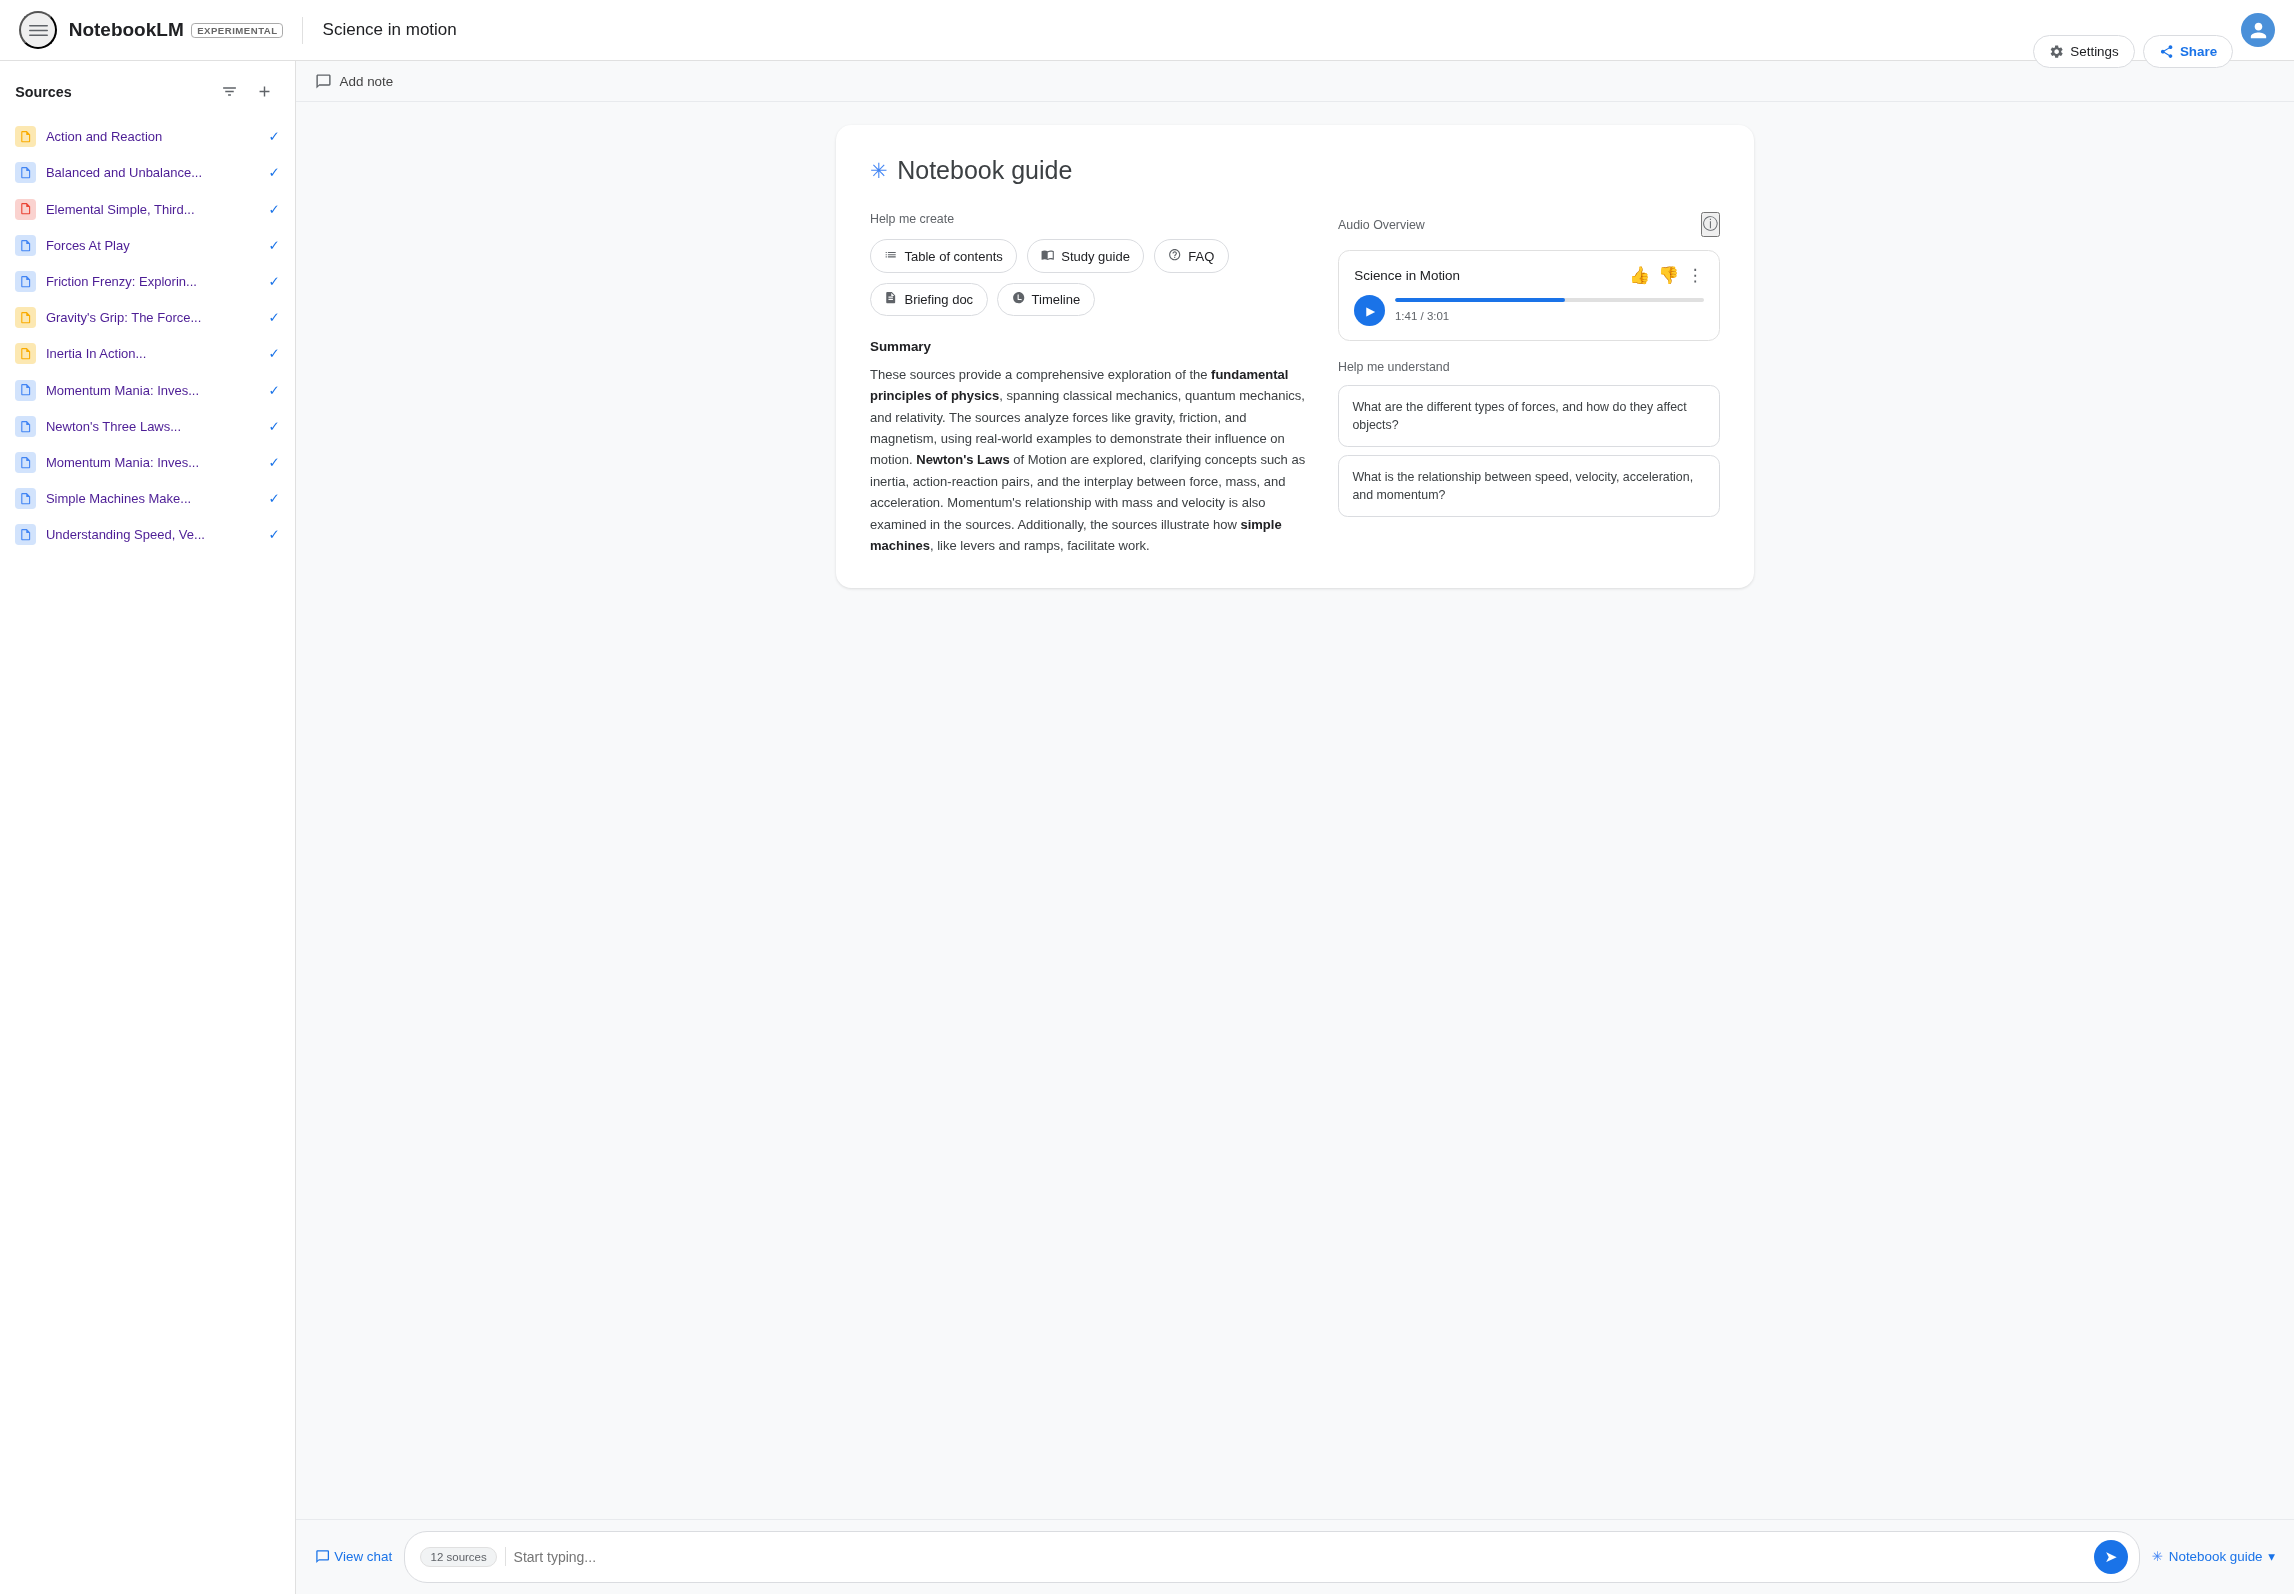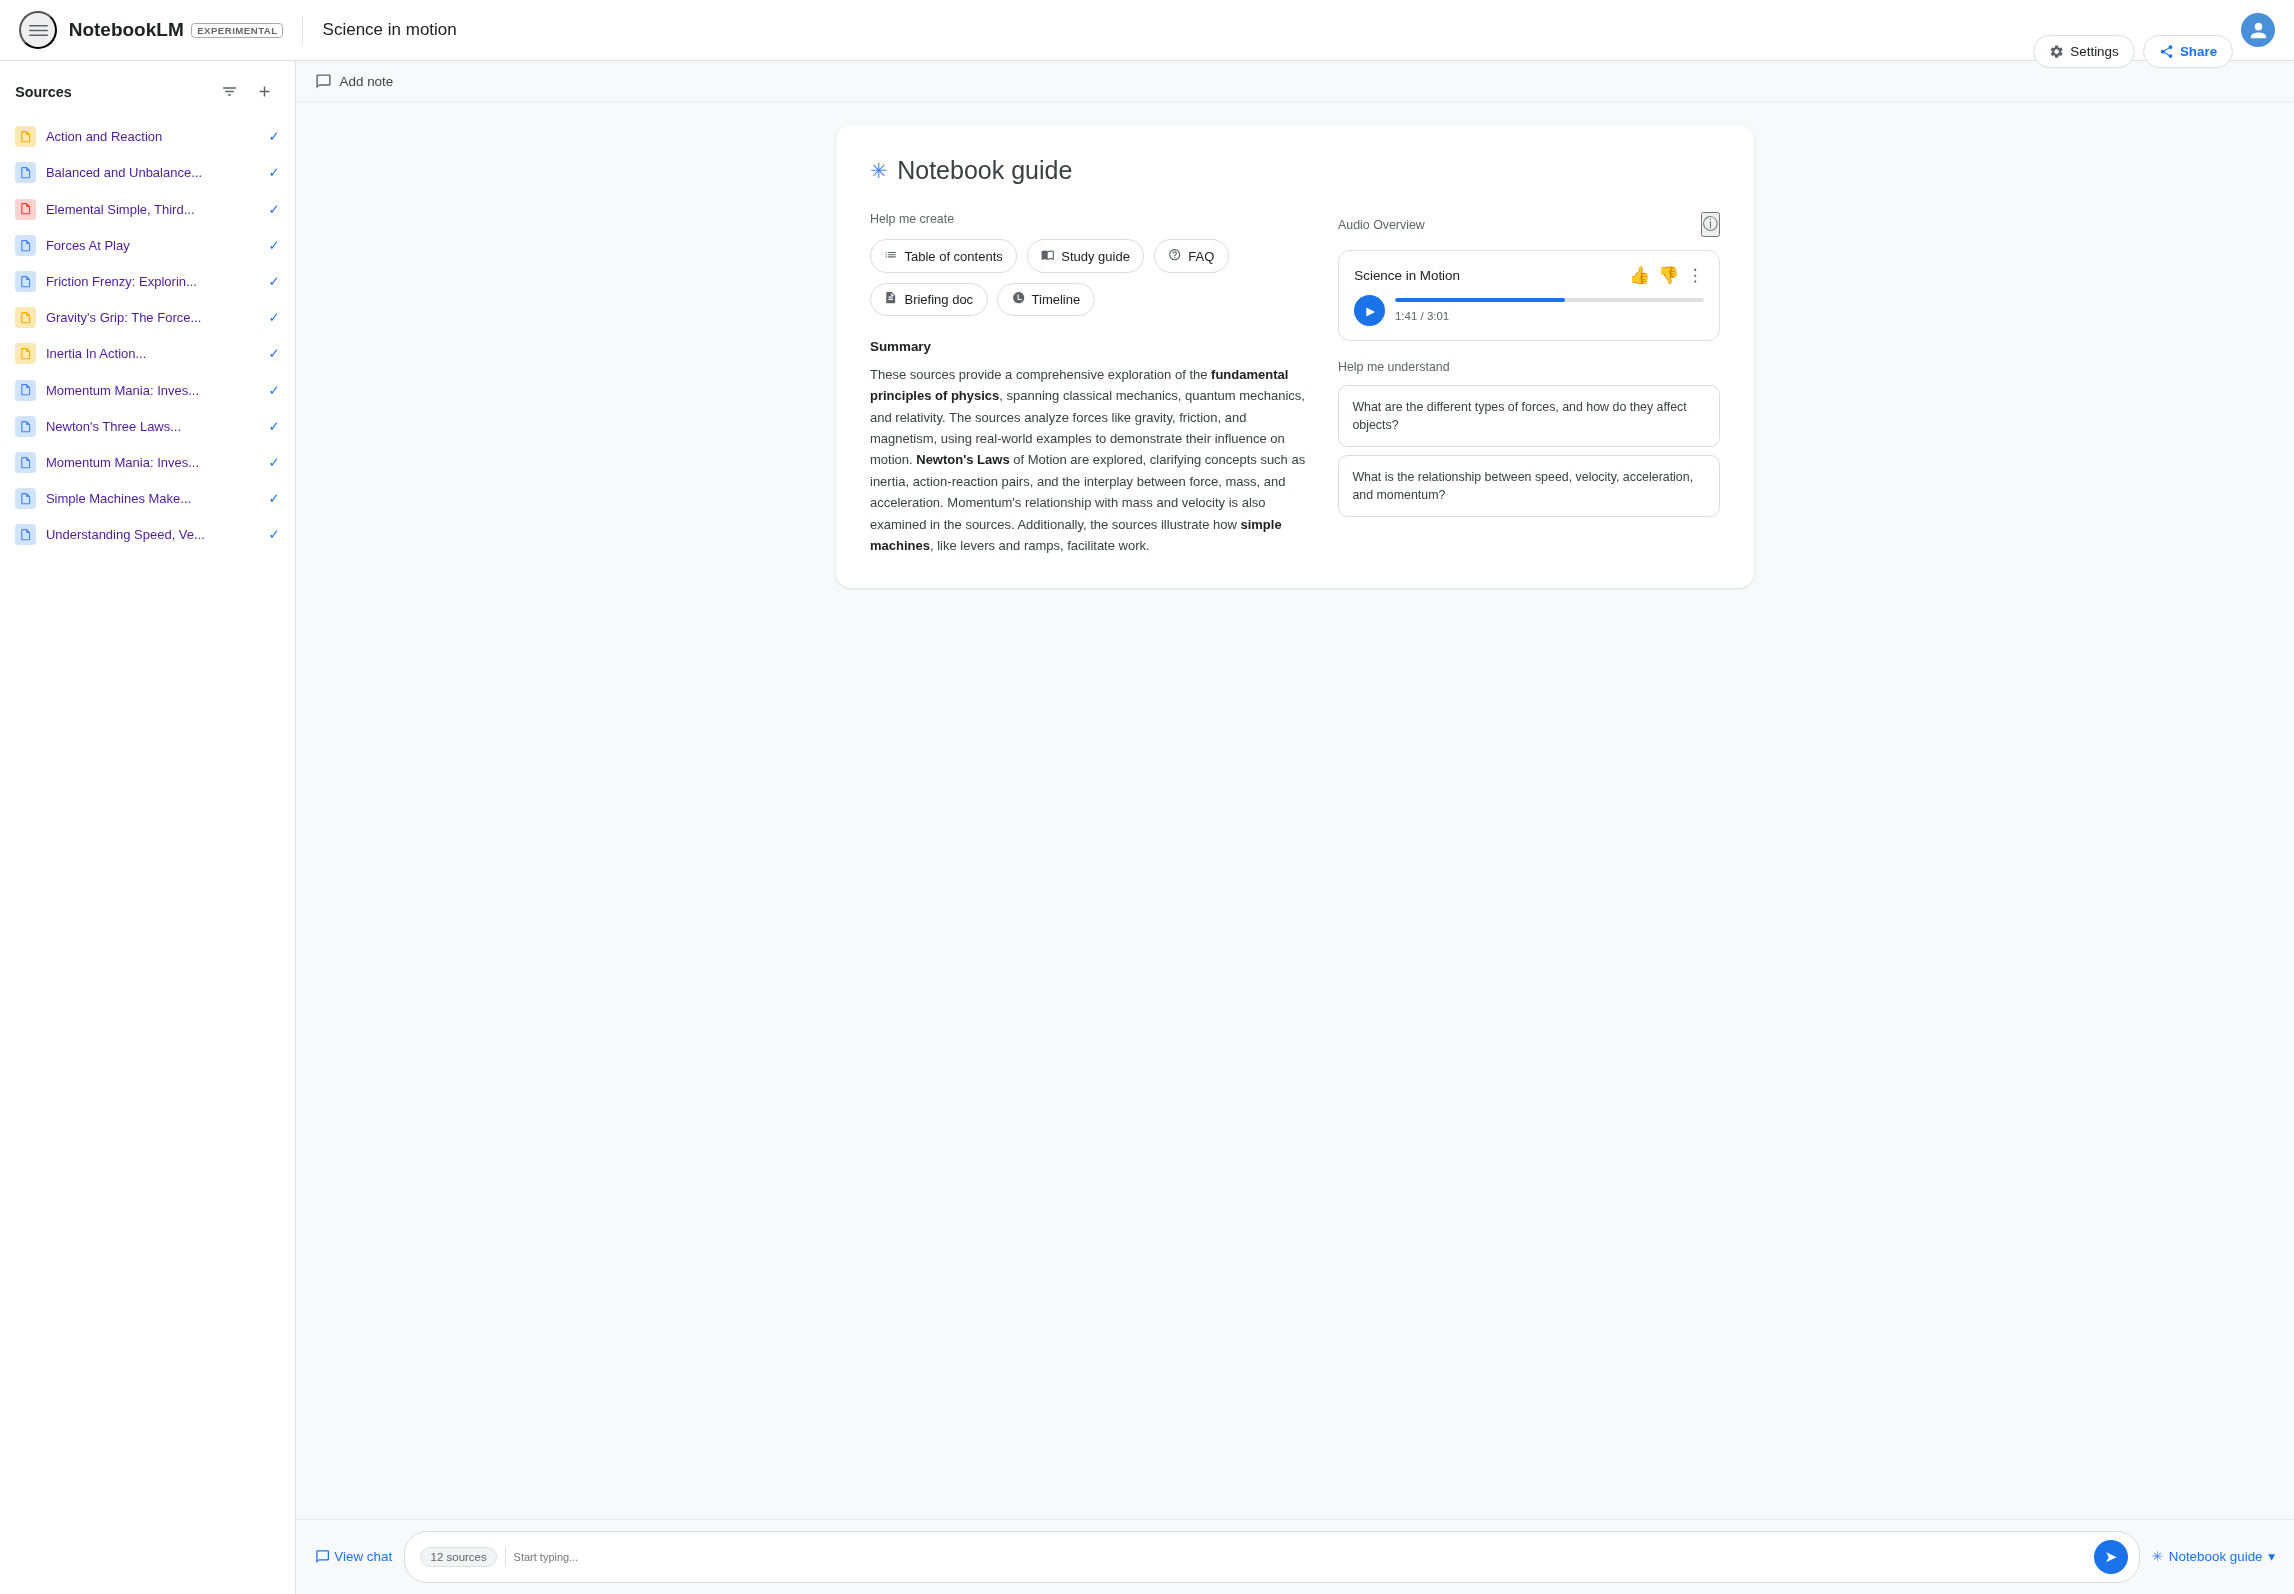--- a/index.html
+++ b/index.html
@@ -90,21 +90,21 @@
     .help-understand-section { margin-top: 19px; }
     .help-understand-label { font-size: 12.4px; color: #5f6368; font-weight: 500; margin-bottom: 11.5px; }
     .understand-btn { display: block; width: 100%; text-align: left; padding: 11.5px 13.4px; border: 1px solid #dadce0; border-radius: 9.6px; background: #fff; cursor: pointer; font-size: 12.4px; color: #3c4043; margin-bottom: 7.6px; line-height: 1.5; }
 
     
     .bottom-bar { display: flex; align-items: center; padding: 11.5px 19px; background: #f8f9fa; border-top: 1px solid #e8eaed; gap: 11.5px; }
     .view-chat-btn { display: flex; align-items: center; gap: 4px; font-size: 13.4px; color: #1a73e8; cursor: pointer; border: none; background: transparent; }
     .chat-input-wrapper { flex: 1; display: flex; align-items: center; background: #fff; border: 1px solid #dadce0; border-radius: 23px; padding: 7.6px 11.5px 7.6px 15.3px; gap: 7.6px; }
     .sources-badge { font-size: 11.5px; color: #5f6368; background: #f1f3f4; border-radius: 11.5px; padding: 2.9px 9.6px; white-space: nowrap; border: 1px solid #e0e0e0; }
     .chat-input-divider { width: 1px; height: 19px; background: #e0e0e0; }
-    .chat-input { flex: 1; border: none; outline: none; font-size: 11px; color: #202124; background: transparent; }
+    .chat-input { flex: 1; border: none; outline: none; font-size: 14px; color: #202124; background: transparent; }
     .chat-send-btn { width: 34px; height: 34px; border-radius: 50%; background: #1a73e8; border: none; cursor: pointer; display: flex; align-items: center; justify-content: center; flex-shrink: 0; }
     .send-icon { color: #fff; font-size: 15.3px; }
     .notebook-guide-toggle { display: flex; align-items: center; gap: 5.7px; font-size: 13.4px; color: #1a73e8; cursor: pointer; border: none; background: transparent; white-space: nowrap; }
   </style>
 </head>
 <body>
 
 <div class="topbar">
   <button class="topbar-menu-icon">
     <svg width="19" height="19" viewBox="0 0 24 24" fill="#5f6368">

